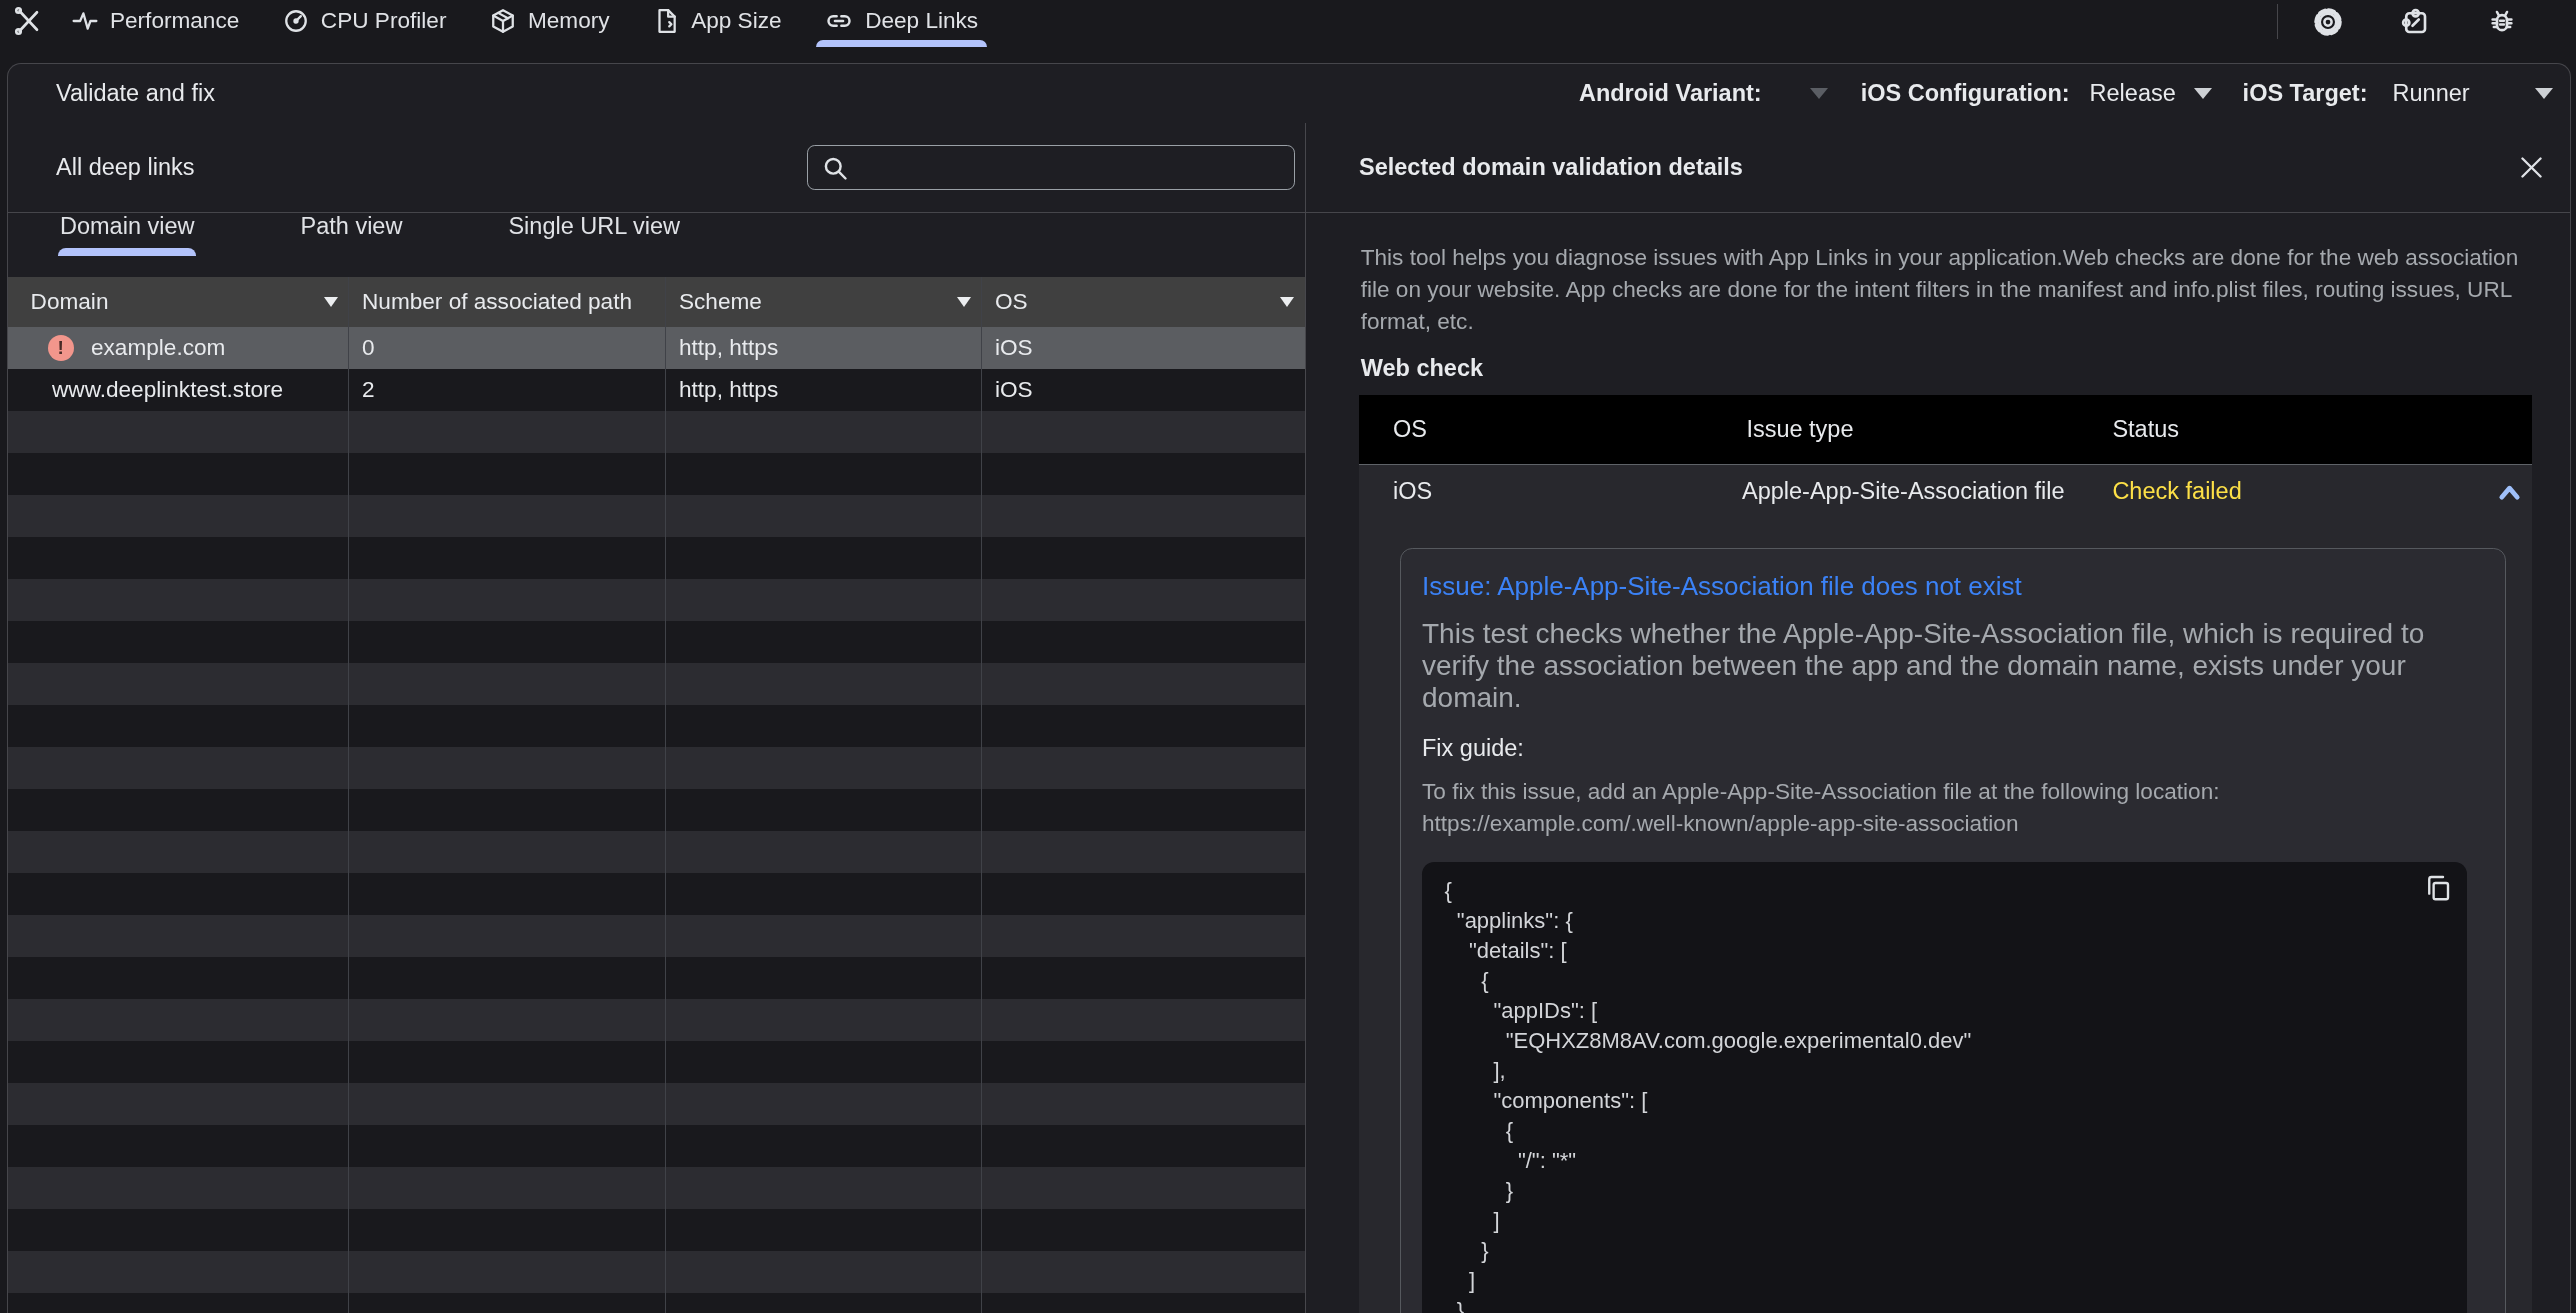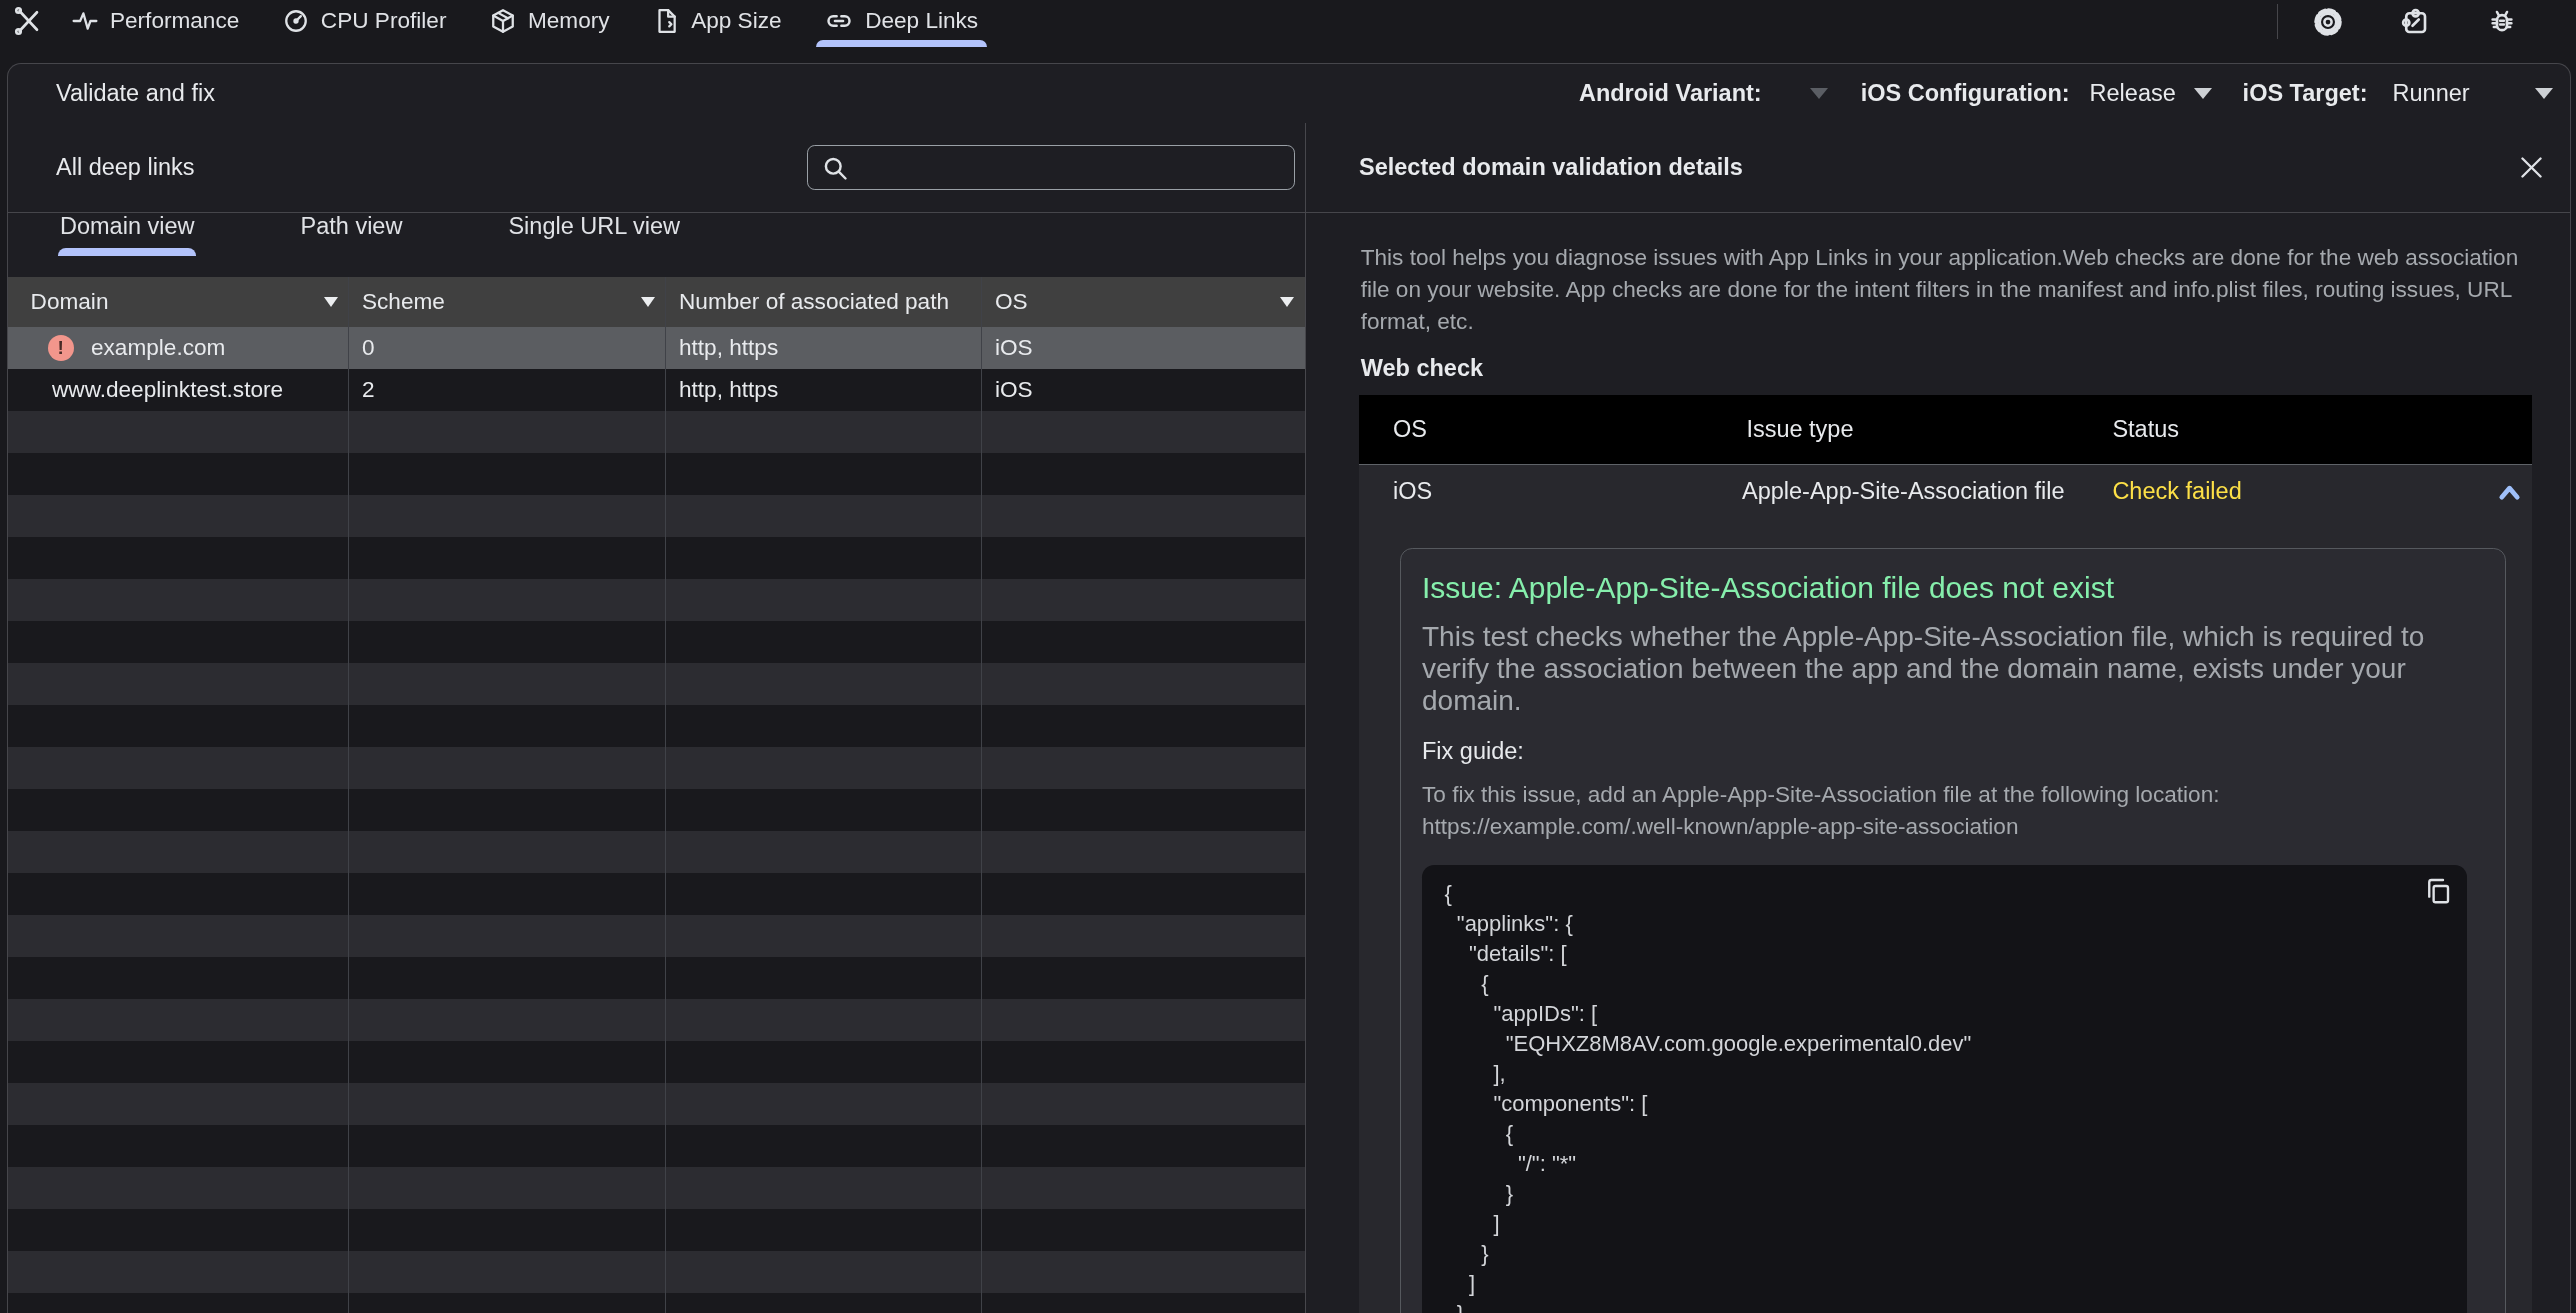--- a/index.html
+++ b/index.html
@@ -74,21 +74,21 @@
   .check-hdr .c{padding-left:4.4px;}
   .check-hdr .c.first{padding-left:34px;}
   .check-row{display:grid;grid-template-columns:383px 366px 1fr;height:54px;background:#28282d;
        border-top:1.7px solid #5f6368;align-items:center;font-size:23.5px;}
   .check-row .c.first{padding-left:34px;}
   .status-cell{display:flex;align-items:center;padding-left:4.4px;}
   .status-failed{color:#fde047;}
   .chevron-btn{margin-left:auto;margin-right:7px;background:none;border:none;padding:0;}
   .check-expanded{background:#28282d;padding:29px 26px 35px 41px;}
   .fix-card{background:#2b2b31;border:1.7px solid #56595e;border-radius:12.2px;padding:19px 21px;box-sizing:border-box;}
-  .issue-title{margin:3.5px 0 15.7px;font-size:30px;color:#86efac;}
+  .issue-title{margin:3.5px 0 15.7px;font-size:26px;color:#3b82f6;}
   .issue-desc{margin:0 0 21px;font-size:28px;line-height:32px;color:#a5a9ae;max-width:1071px;}
   .fix-label{margin:0 0 14px;font-size:23.5px;color:#e8eaed;}
   .fix-text{margin:0 0 22.6px;font-size:22.6px;line-height:32px;color:#a5a9ae;max-width:1071px;}
   .code-block{position:relative;background:#131317;border-radius:12.2px;padding:14px 22.6px;margin-right:17.4px;}
   .code-block pre{margin:0;font-family:"Liberation Sans",sans-serif;font-size:22px;line-height:30px;
        color:#d3d5d9;white-space:pre;}
   .copy-btn{position:absolute;top:10.5px;right:14px;background:none;border:none;padding:0;}
 </style>
 </head>
 <body>
@@ -228,25 +228,25 @@
           <span class="view-tab">Single URL view</span>
         </div>
 
         <div class="dl-table">
           <div class="dl-row hdr" id="dl-header">
               <div class="dl-cell first">
                 <span>Domain</span>
                 <i class="tri"></i>
               </div>
               <div class="dl-cell">
+                <span>Number of associated path</span>
+              </div>
+              <div class="dl-cell">
                 <span>Scheme</span>
                 <i class="tri"></i>
-              </div>
-              <div class="dl-cell">
-                <span>Number of associated path</span>
               </div>
               <div class="dl-cell">
                 <span>OS</span>
                 <i class="tri"></i>
               </div>
             </div>
           <div id="dl-body" style="display:contents"><div class="dl-row sel">
                 <div class="dl-cell first">
                   <span class="err-badge">!</span>
                   <span>example.com</span>

